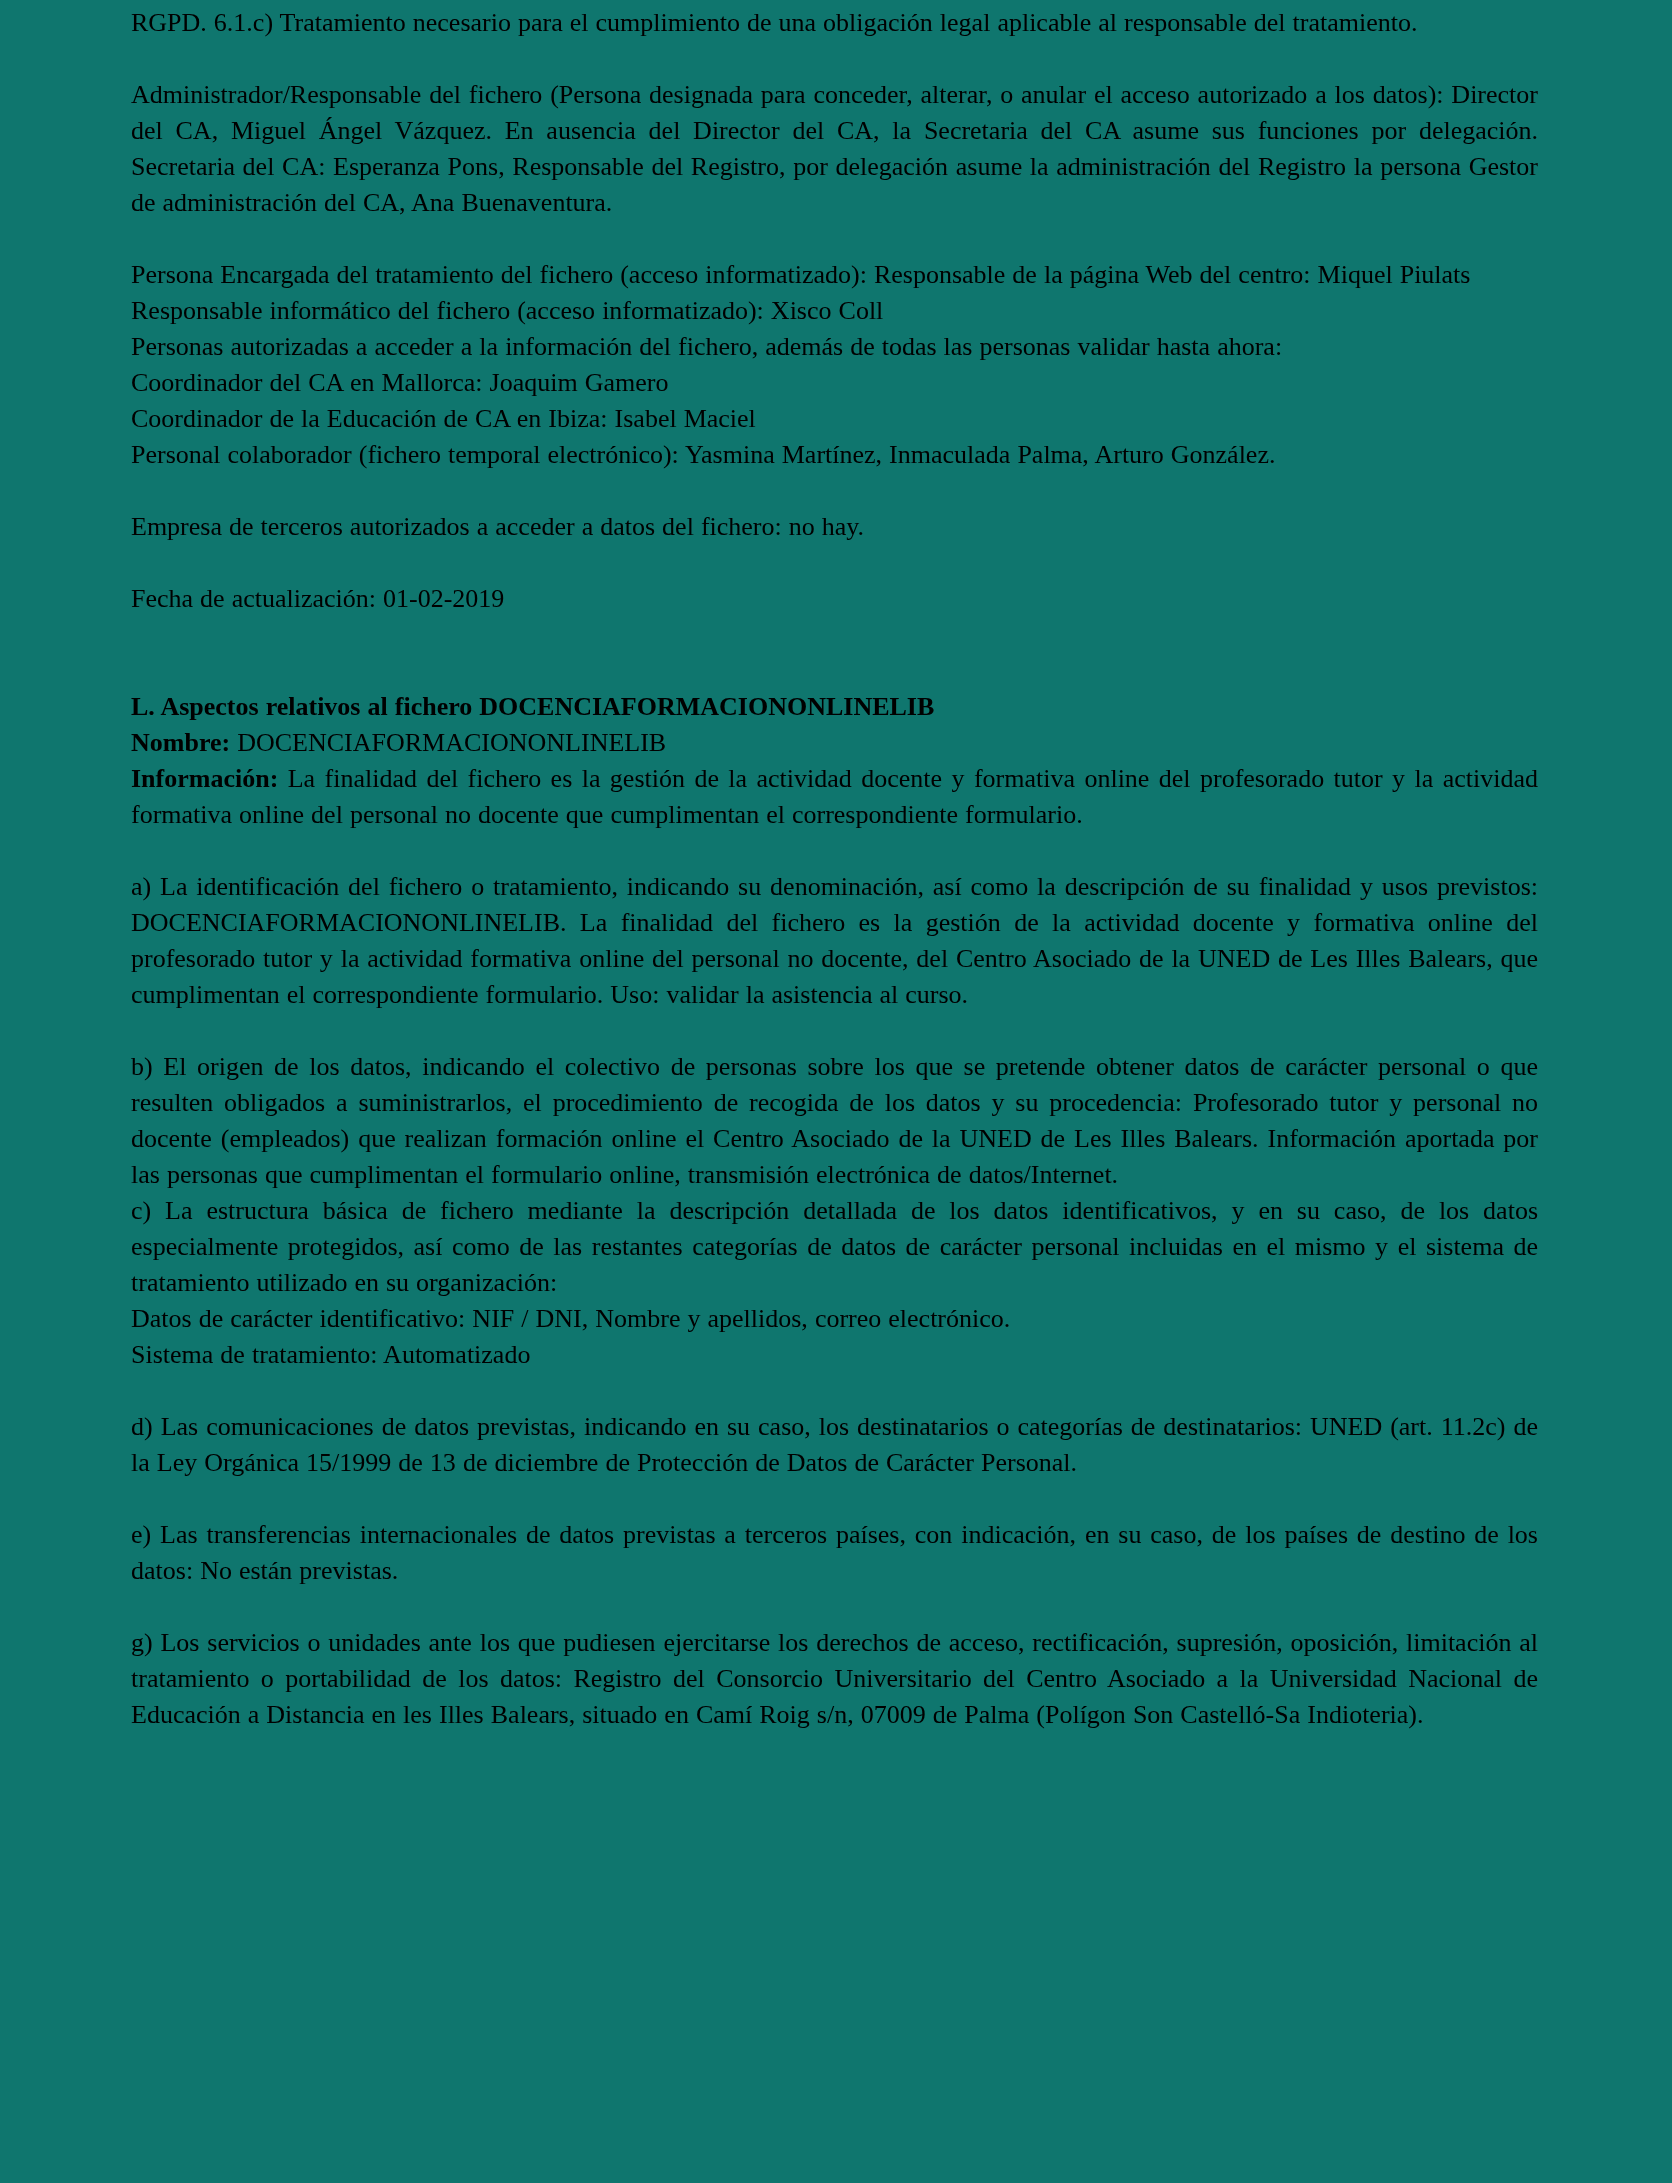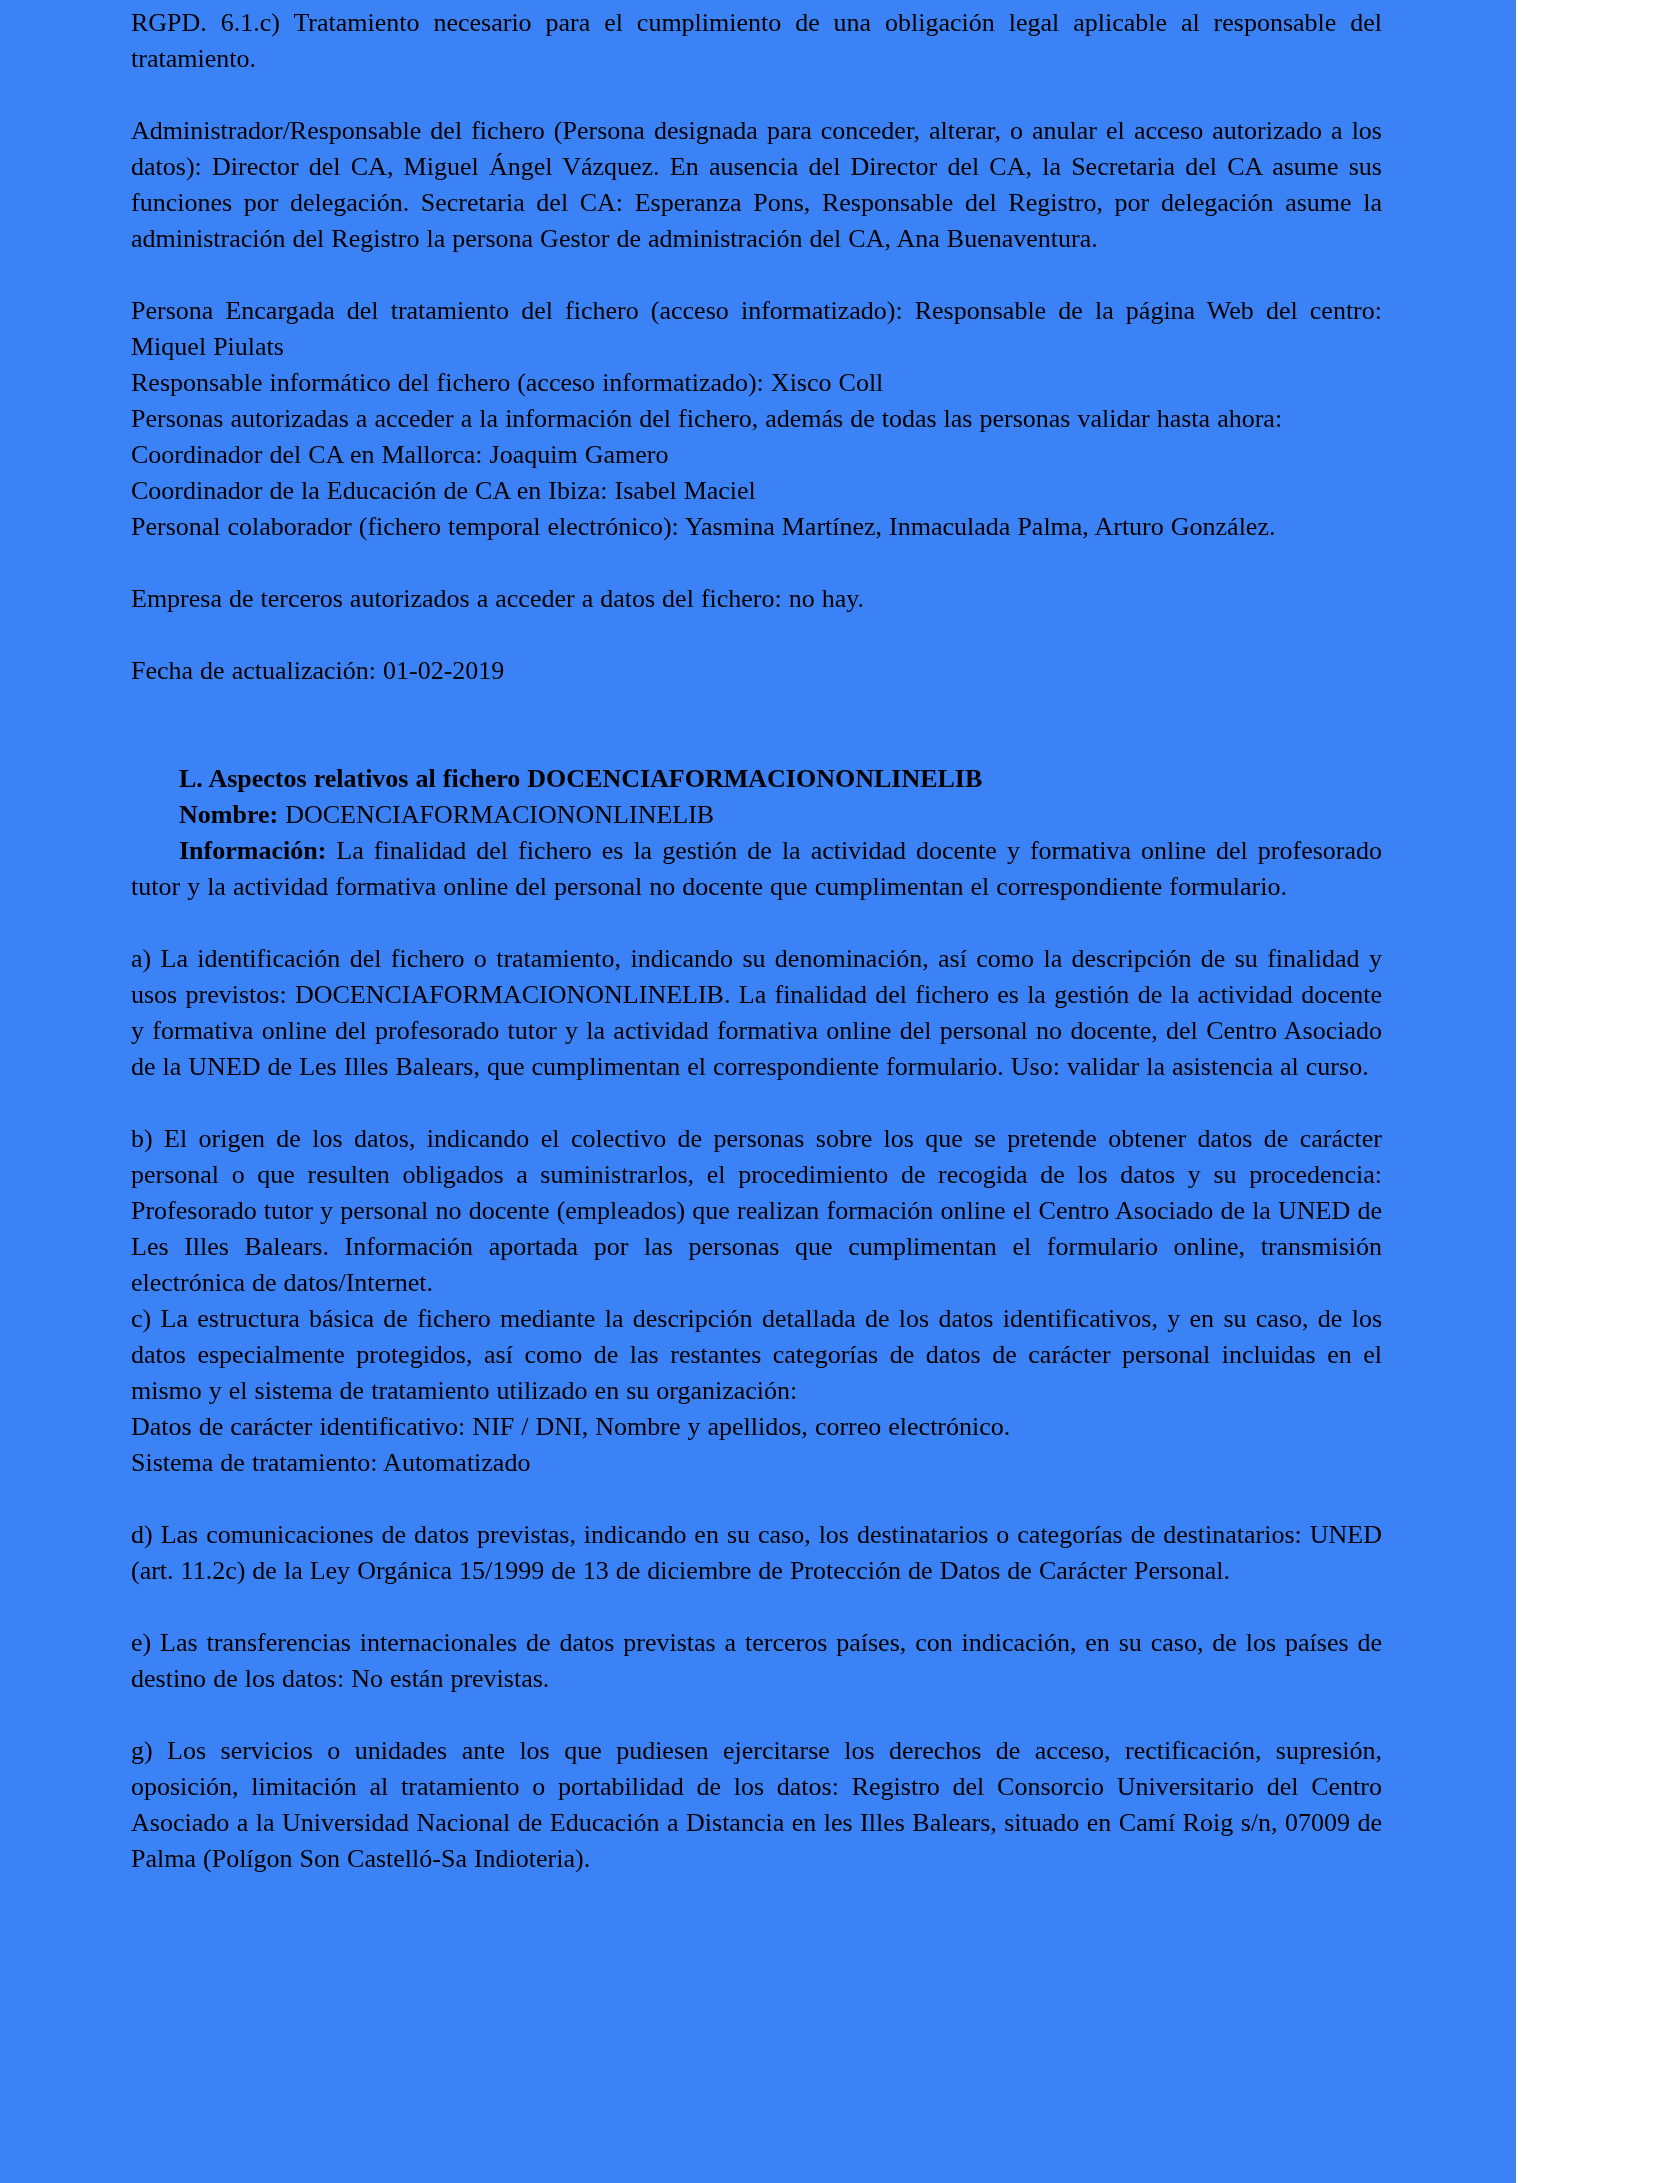--- a/index.html
+++ b/index.html
@@ -10,36 +10,36 @@
   body {
     width: 1672px;
     height: 2183px;
     position: relative;
     overflow: hidden;
     font-family: "Liberation Serif", "DejaVu Serif", serif;
     color: #000000;
   }
   .page {
     box-sizing: border-box;
-    width: 1516px;
+    width: 1672px;
     min-height: 2183px;
     padding: 4.7px 134px 31px 131px;
-    background: #3b82f6;
+    background: #0f766e;
   }
   .para {
     margin: 0;
     font-size: 26px;
     line-height: 36px;
     text-align: justify;
     text-justify: inter-word;
     word-spacing: 0.02em;
   }
   .para.g1 { margin-top: 36px; }
   .para.g2 { margin-top: 72px; }
-  .bold { font-weight: bold; margin-left: 48px; }
+  .bold { font-weight: bold; }
 </style>
 </head>
 <body>
 
 <div class="page">
     <p class="para g0"><span>RGPD. 6.1.c) Tratamiento necesario para el cumplimiento de una obligación legal aplicable al responsable del tratamiento.</span></p>
     <p class="para g1"><span>Administrador/Responsable del fichero (Persona designada para conceder, alterar, o anular el acceso autorizado a los datos): Director del CA, Miguel Ángel Vázquez. En ausencia del Director del CA, la Secretaria del CA asume sus funciones por delegación. Secretaria del CA: Esperanza Pons, Responsable del Registro, por delegación asume la administración del Registro la persona Gestor de administración del CA, Ana Buenaventura.</span></p>
     <p class="para g1"><span>Persona Encargada del tratamiento del fichero (acceso informatizado): Responsable de la página Web del centro: Miquel Piulats</span></p>
     <p class="para g0"><span>Responsable informático del fichero (acceso informatizado): Xisco Coll</span></p>
     <p class="para g0"><span>Personas autorizadas a acceder a la información del fichero, además de todas las personas validar hasta ahora:</span></p>

